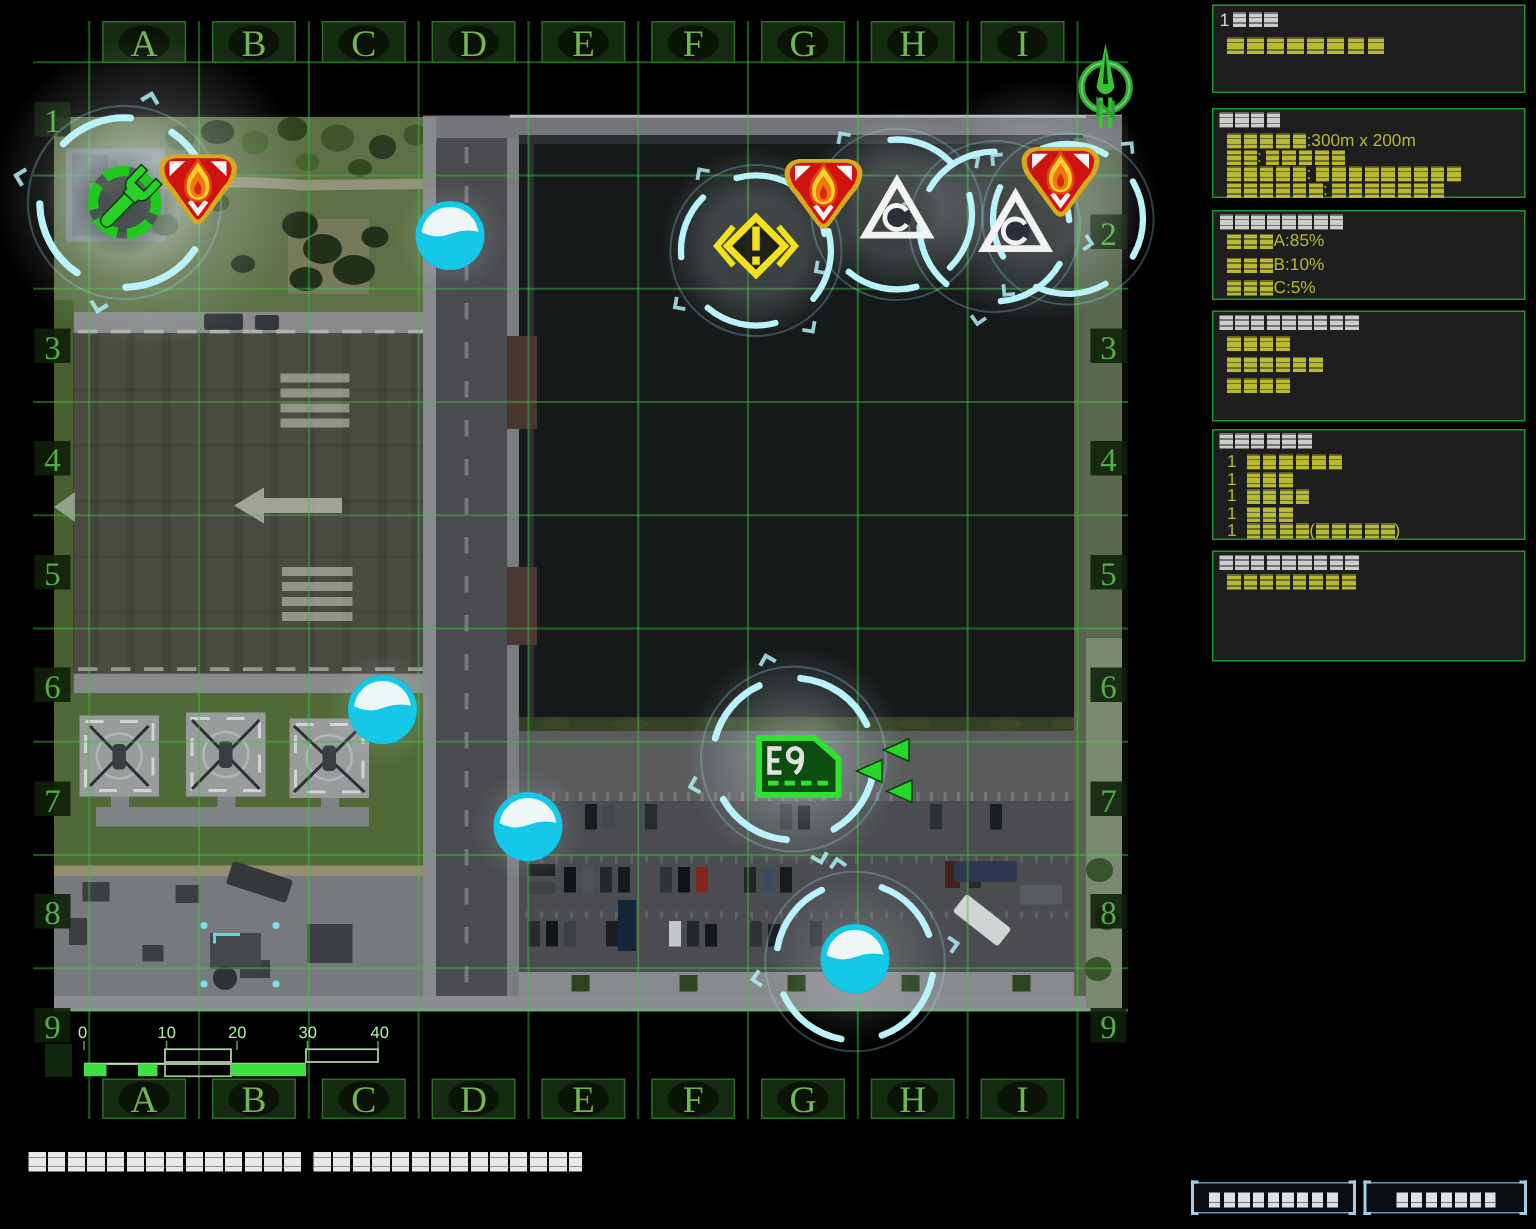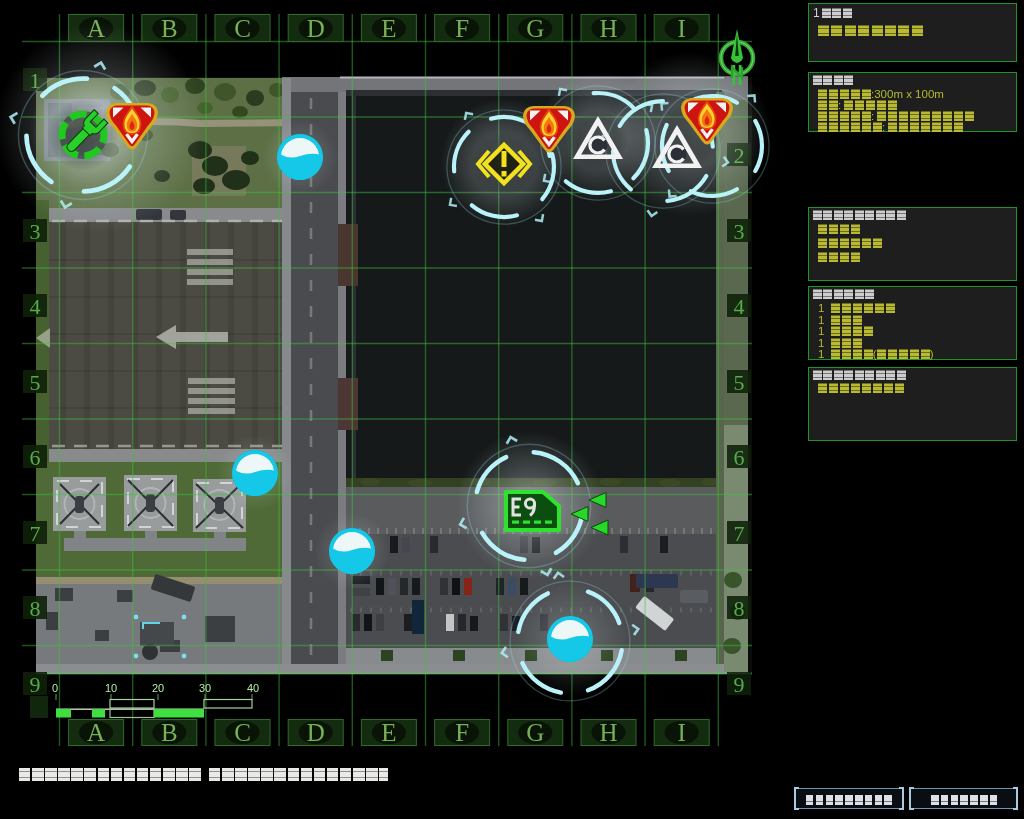--- a/index.html
+++ b/index.html
@@ -634,29 +634,39 @@
 
 <div class="line" style="left:4px;top:4px"><span class="tw">1</span><i class="bk gt" style="width:31px;margin-left:2px"></i></div>
 
 <div class="line" style="left:9px;top:21px"><i class="bk gy2" style="width:105px"></i></div>
 </div>
 
 <div class="p" style="top:72px;height:60px">
 
 <div class="line" style="left:4px;top:2px"><i class="bk gt" style="width:41px"></i></div>
 
-<div class="line" style="left:9px;top:16px"><i class="bk gy" style="width:53px"></i><span class="ty">:300m x 100m</span></div>
+<div class="line" style="left:9px;top:16px"><i class="bk gy" style="width:53px"></i><span class="ty">:300m x 200m</span></div>
 
 <div class="line" style="left:9px;top:27px"><i class="bk gy" style="width:20px"></i><span class="ty">:&nbsp;</span><i class="bk gy" style="width:53px"></i></div>
 
 <div class="line" style="left:9px;top:38px"><i class="bk gy" style="width:53px"></i><span class="ty">:&nbsp;</span><i class="bk gy" style="width:97px"></i></div>
 
 <div class="line" style="left:9px;top:49px"><i class="bk gy" style="width:64px"></i><span class="ty">:&nbsp;</span><i class="bk gy" style="width:75px"></i></div>
 </div>
 
+<div class="p" style="top:140px;height:60px">
+
+<div class="line" style="left:4px;top:2px"><i class="bk gt" style="width:83px"></i></div>
+
+<div class="line" style="left:9px;top:15px"><i class="bk gy" style="width:31px"></i><span class="ty">A:85%</span></div>
+
+<div class="line" style="left:9px;top:31px"><i class="bk gy" style="width:31px"></i><span class="ty">B:10%</span></div>
+
+<div class="line" style="left:9px;top:46px"><i class="bk gy" style="width:31px"></i><span class="ty">C:5%</span></div>
+</div>
 
 <div class="p" style="top:207px;height:74px">
 
 <div class="line" style="left:4px;top:2px"><i class="bk gt" style="width:94px"></i></div>
 
 <div class="line" style="left:9px;top:16px"><i class="bk gy" style="width:42px"></i></div>
 
 <div class="line" style="left:9px;top:30px"><i class="bk gy" style="width:64px"></i></div>
 
 <div class="line" style="left:9px;top:44px"><i class="bk gy" style="width:42px"></i></div>

